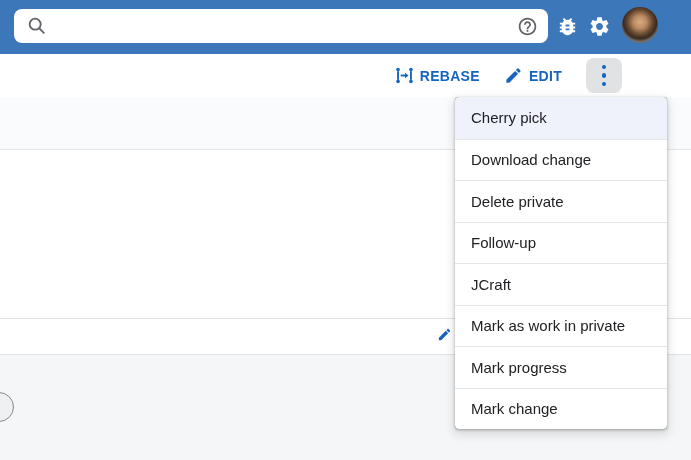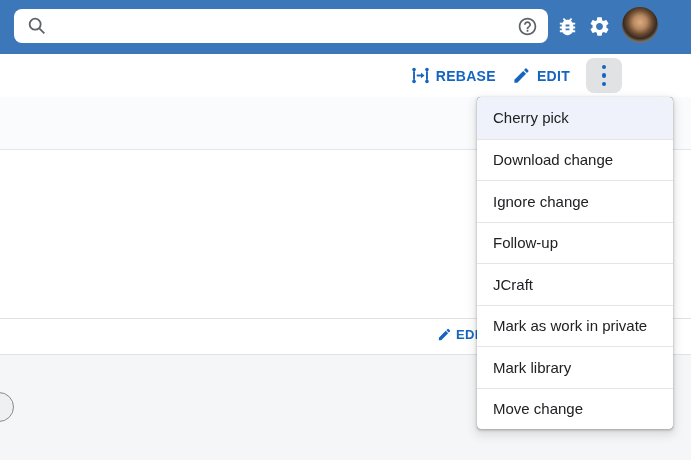--- a/index.html
+++ b/index.html
@@ -19,21 +19,21 @@
   .hdr-icon { position:absolute; top:15px; cursor:pointer; }
   .hdr-icon svg { width:23px; height:23px; fill:#ffffff; }
   .bug-pos { left:556px; }
   .gear-pos { left:588px; }
   .avatar { position:absolute; left:622px; top:7px; width:36px; height:36px; border-radius:50%;
             background: radial-gradient(circle at 50% 42%, #d9ac82 0%, #b98a62 24%, #6b4b33 44%,
                         #382a1e 60%, #6e6a66 70%, #908d89 100%); cursor:pointer; }
 
   
   .action-bar { position:absolute; left:0; top:54px; width:631px; height:43px; background:#fff;
-                display:flex; align-items:center; justify-content:flex-end; gap:16px; padding-right:9px; }
+                display:flex; align-items:center; justify-content:flex-end; gap:24px; padding-right:9px; }
   .action-btn { display:flex; align-items:center; gap:6px; color:#1565c0; font-size:14px;
                 font-weight:bold; letter-spacing:.3px; cursor:pointer; background:none; border:none;
                 font-family:"Liberation Sans",sans-serif; }
   .action-btn svg { width:19px; height:19px; fill:#1565c0; }
   .rebase-svg { fill:none !important; stroke:#1565c0; }
   .kebab-btn { width:36px; height:35px; border-radius:8px; background:#e1e2e4; border:none;
                display:flex; flex-direction:column; align-items:center; justify-content:center;
                gap:4px; cursor:pointer; }
   .kebab-btn i { width:4.5px; height:4.5px; border-radius:50%; background:#1565c0; }
 
@@ -56,21 +56,21 @@
                color:#1565c0; font-size:13px; font-weight:bold; letter-spacing:.3px; cursor:pointer; }
   .edit-link svg { width:15px; height:15px; fill:#1565c0; }
   .divider-2 { position:absolute; left:0; top:354px; width:691px; height:1px; background:#e0e3e6; }
 
   
   .bottom-section { position:absolute; left:0; top:355px; width:691px; height:105px; background:#f5f6f8; }
   .peek-avatar { position:absolute; left:-16px; top:37px; width:30px; height:30px; border-radius:50%;
                  background:#eef0f2; border:1px solid #85898f; }
 
   
-  .dropdown { position:absolute; left:477px; top:97px; width:196px; background:#14532d; border-radius:4px;
+  .dropdown { position:absolute; left:455px; top:97px; width:212px; background:#14532d; border-radius:4px;
               box-shadow:0 1px 3px rgba(0,0,0,.3), 0 4px 10px 2px rgba(60,64,67,.15); z-index:10;
               overflow:hidden; }
   .menu-item { height:41.5px; display:flex; align-items:center; padding:0 16px; font-size:15px;
                color:#202124; cursor:pointer; background:#fff; }
   .menu-item + .menu-item { border-top:1px solid #e4e5e7; }
   .menu-item.highlighted { background:#eff2fa; }
 </style>
 </head>
 <body>
 
@@ -158,21 +158,21 @@
 
   <div class="divider-2"></div>
 
   <div class="bottom-section">
     <div class="peek-avatar"></div>
   </div>
 
   <div class="dropdown">
     <div class="menu-item highlighted">Cherry pick</div>
     <div class="menu-item">Download change</div>
-    <div class="menu-item">Ignore change</div>
+    <div class="menu-item">Delete private</div>
     <div class="menu-item">Follow-up</div>
     <div class="menu-item">JCraft</div>
     <div class="menu-item">Mark as work in private</div>
-    <div class="menu-item">Mark library</div>
-    <div class="menu-item">Move change</div>
+    <div class="menu-item">Mark progress</div>
+    <div class="menu-item">Mark change</div>
   </div>
 
 </div>
 
 </body></html>

